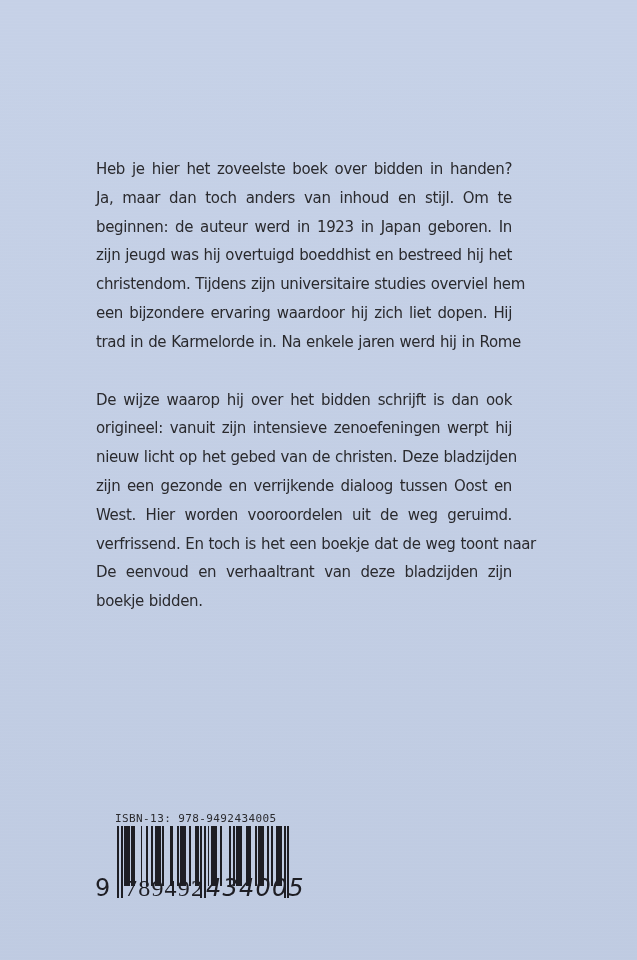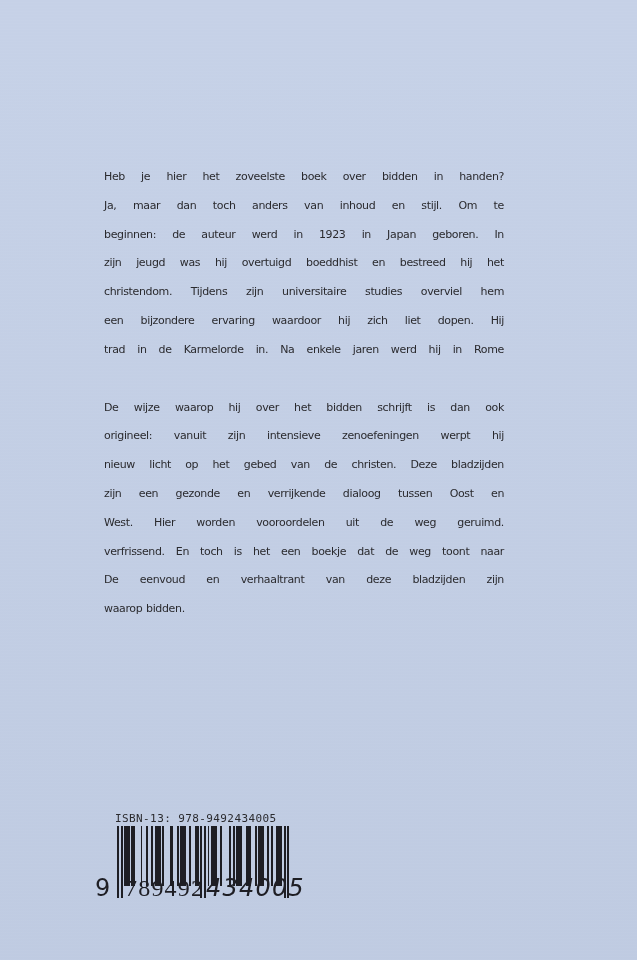--- a/index.html
+++ b/index.html
@@ -22,22 +22,22 @@
       position: absolute;
       inset: 0;
     }
     .blurb {
       position: absolute;
       left: 92px;
       top: 151px;
       width: 424px;
     }
     .para {
-      margin: 12px;
-      font-size: 11px;
+      margin: 4px;
+      font-size: 15px;
       line-height: 28.8px;
       text-align: justify;
       letter-spacing: -0.35px;
       word-spacing: 0.5px;
     }
     .para + .para {
       margin-top: 29px;
     }
     .para .line {
       display: block;
@@ -108,21 +108,21 @@
       <span class="line">trad in de Karmelorde in. Na enkele jaren werd hij in Rome</span>
     </p>
     <p class="para">
       <span class="line">De wijze waarop hij over het bidden schrijft is dan ook</span>
       <span class="line">origineel: vanuit zijn intensieve zenoefeningen werpt hij</span>
       <span class="line">nieuw licht op het gebed van de christen. Deze bladzijden</span>
       <span class="line">zijn een gezonde en verrijkende dialoog tussen Oost en</span>
       <span class="line">West. Hier worden vooroordelen uit de weg geruimd.</span>
       <span class="line">verfrissend. En toch is het een boekje dat de weg toont naar</span>
       <span class="line">De eenvoud en verhaaltrant van deze bladzijden zijn</span>
-      <span class="line last">waarop bidden.</span>
+      <span class="line last">boekje bidden.</span>
     </p>
   </div>
 
   <div class="barcode-block">
     <div class="isbn-label">ISBN-13: 978-9492434005</div>
     <div class="bars" id="bars">
         <div class="bar" style="left: 0px; width: 1.96px; height: 72px; background: rgb(30, 30, 36);"></div>
         <div class="bar" style="left: 3.62px; width: 1.96px; height: 72px; background: rgb(30, 30, 36);"></div>
         <div class="bar" style="left: 7.24px; width: 1.96px; height: 60px; background: rgb(30, 30, 36);"></div>
         <div class="bar" style="left: 9.05px; width: 1.96px; height: 60px; background: rgb(30, 30, 36);"></div>

